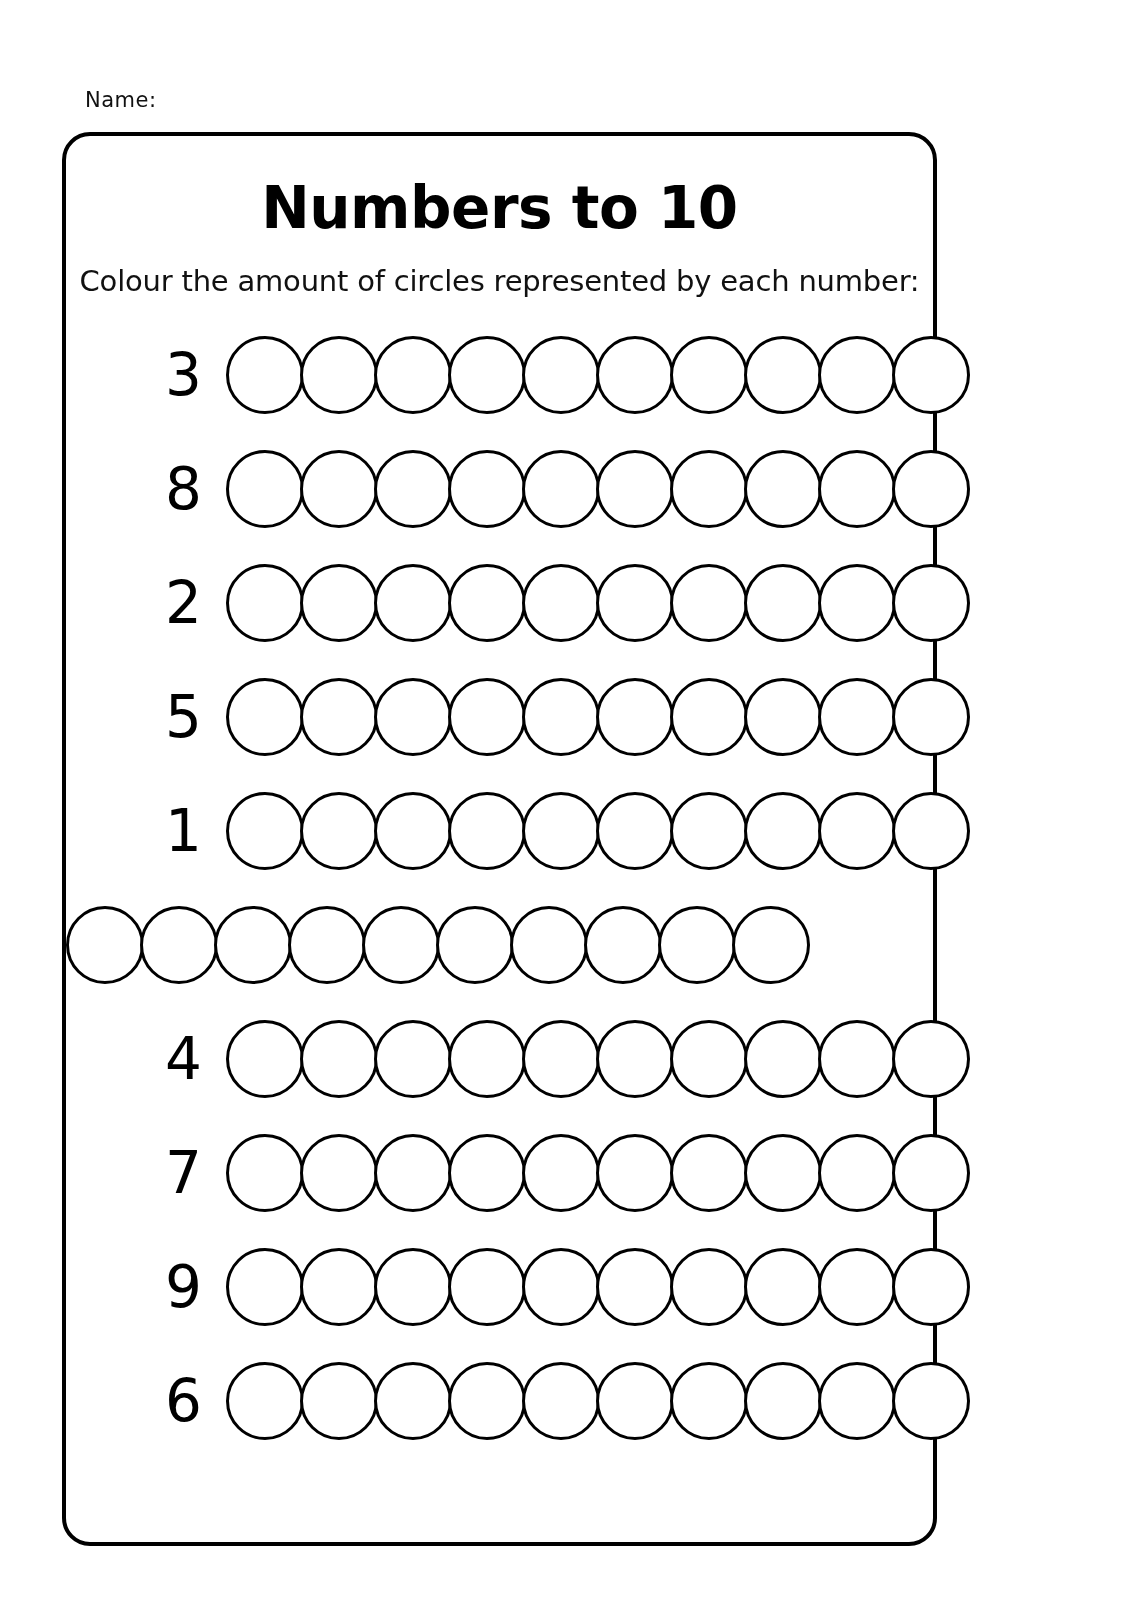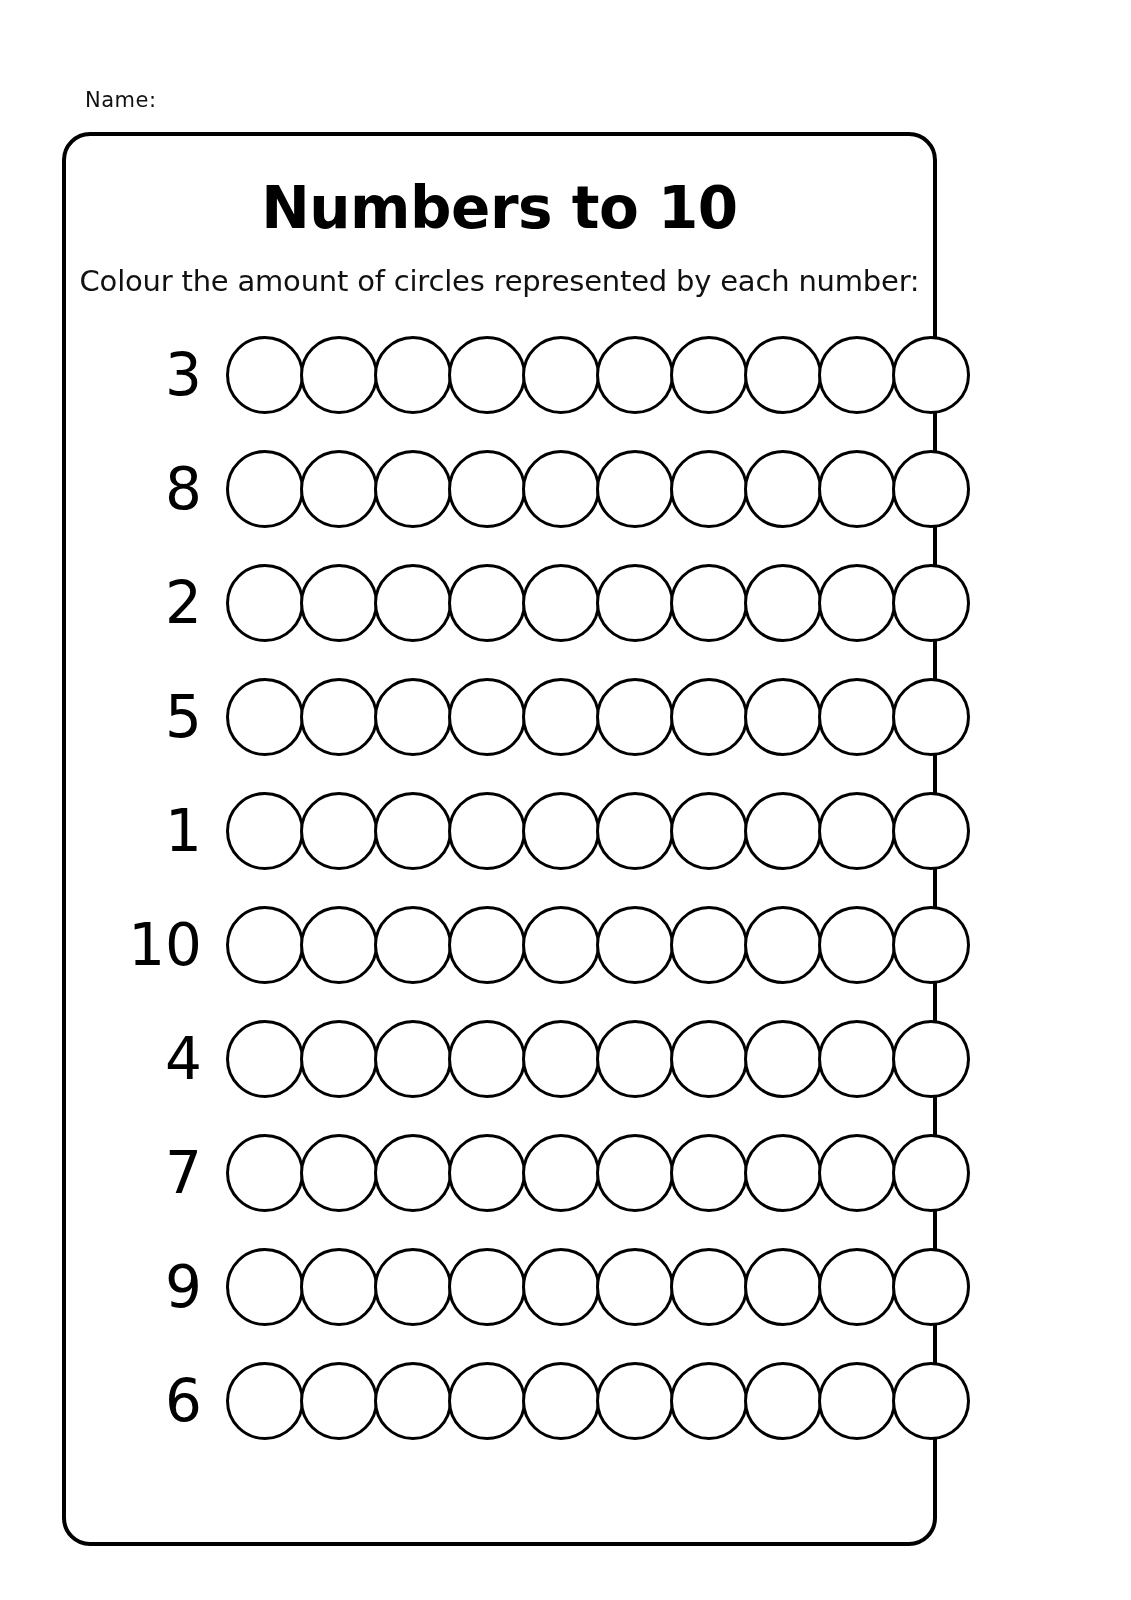--- a/index.html
+++ b/index.html
@@ -198,21 +198,20 @@
             <div class="circle"></div>
             <div class="circle"></div>
             <div class="circle"></div>
             <div class="circle"></div>
             <div class="circle"></div>
             <div class="circle"></div>
             <div class="circle"></div>
           </div>
         </div>
         <div class="row">
-          <div class="row-number">10</div>
           <div class="circles">
             <div class="circle"></div>
             <div class="circle"></div>
             <div class="circle"></div>
             <div class="circle"></div>
             <div class="circle"></div>
             <div class="circle"></div>
             <div class="circle"></div>
             <div class="circle"></div>
             <div class="circle"></div>

